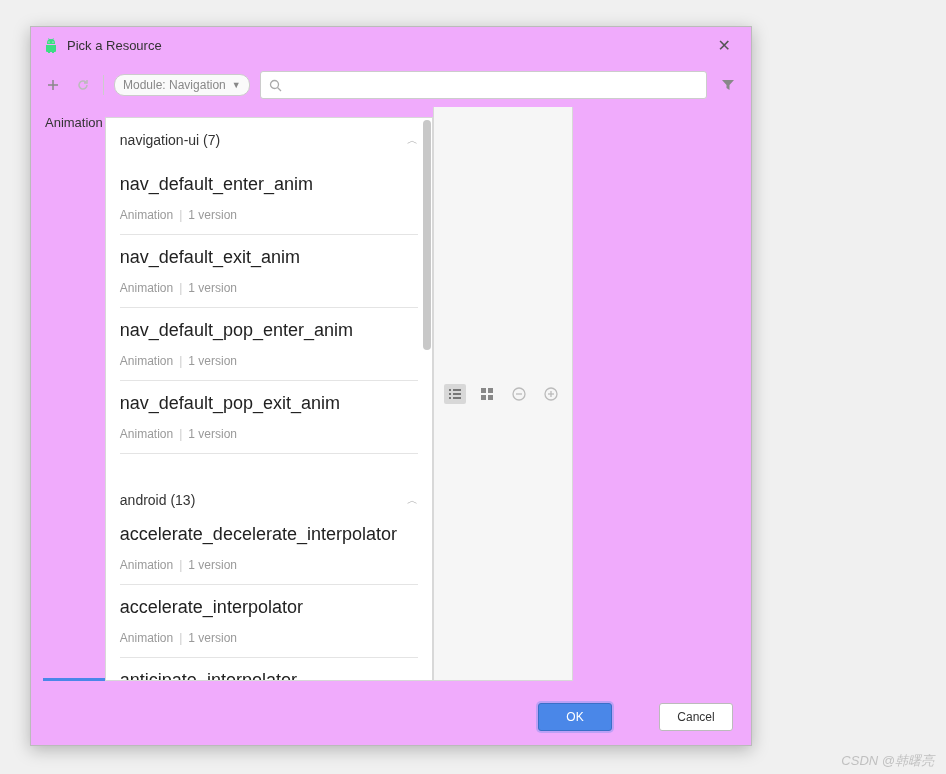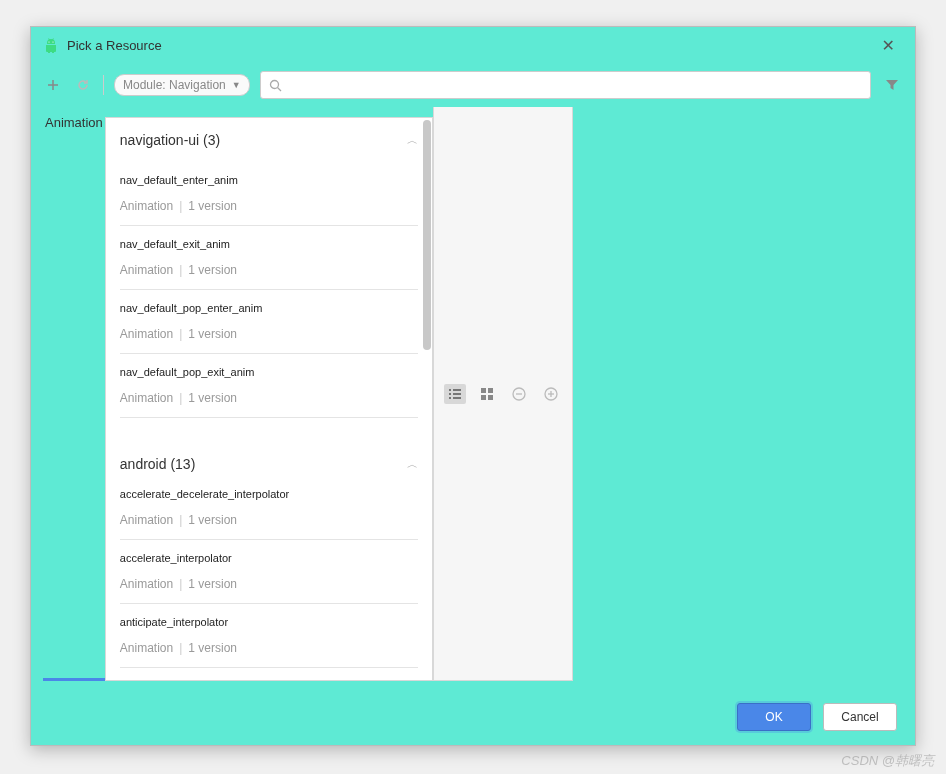--- a/index.html
+++ b/index.html
@@ -1,17 +1,17 @@
 <!DOCTYPE html>
 <html><head>
 <meta charset="utf-8">
 <style>
 * { box-sizing: border-box; margin: 0; padding: 0; font-family: "Segoe UI", Arial, sans-serif; }
 body { background: #f0f0f0; width: 946px; height: 774px; position: relative; }
-.dialog { position: absolute; left: 30px; top: 26px; width: 886px; height: 720px; background: #5eead4; border: 1px solid #bbb; box-shadow: 0 4px 16px rgba(0,0,0,0.25); display: flex; flex-direction: column; }
+.dialog { position: absolute; left: 30px; top: 26px; width: 722px; height: 720px; background: #f0abfc; border: 1px solid #bbb; box-shadow: 0 4px 16px rgba(0,0,0,0.25); display: flex; flex-direction: column; }
 .titlebar { display: flex; align-items: center; padding: 8px 12px; height: 36px; }
 .app-icon { width: 16px; height: 16px; margin-right: 8px; }
 .title { font-size: 13px; color: #333; flex: 1; }
 .close-x { font-size: 16px; color: #555; cursor: pointer; padding: 4px 8px; }
 .toolbar { display: flex; align-items: center; padding: 8px 12px; gap: 10px; }
 .tool-btn { width: 20px; height: 20px; display: flex; align-items: center; justify-content: center; color: #888; cursor: pointer; }
 .divider { width: 1px; height: 20px; background: #ccc; }
 .module-dd { display: flex; align-items: center; border: 1px solid #ccc; background: #fafafa; padding: 3px 8px; font-size: 12px; color: #888; cursor: pointer; border-radius: 10px; }
 .module-dd .dd-arrow { margin-left: 6px; font-size: 9px; }
 .search-wrap { flex: 1; display: flex; align-items: center; border: 1px solid #ccc; background: #fff; border-radius: 3px; padding: 2px 8px; }
@@ -21,30 +21,30 @@
 .content { flex: 1; display: flex; padding: 0 12px 8px 12px; min-height: 0; gap: 16px; }
 .left-pane { width: 530px; display: flex; }
 .tabs { display: flex; border-bottom: 1px solid #d0d0d0; }
 .tab { padding: 8px 2px 8px 2px; font-size: 13px; color: #333; border-bottom: 3px solid #4a87e8; margin-bottom: -1px; }
 .list-scroll { flex: 1; overflow-y: auto; background: #fff; border: 1px solid #d8d8d8; margin-top: 10px; position: relative; }
 .group { padding: 14px 14px 4px 14px; display: flex; align-items: center; justify-content: space-between; cursor: pointer; }
 .group-title { font-size: 14px; color: #333; }
 .chevron { color: #aaa; font-size: 11px; }
 .items { padding: 0 14px; }
 .item { padding: 12px 0; border-bottom: 1px solid #e4e4e4; cursor: pointer; }
-.item-name { font-size: 11px; color: #222; }
+.item-name { font-size: 18px; color: #222; }
 .item-meta { font-size: 12px; color: #9a9a9a; margin-top: 13px; }
 .item-meta .sep { color: #ccc; margin: 0 6px; }
 .list-footer { display: flex; justify-content: flex-end; align-items: center; gap: 10px; padding: 6px 10px; background: #f6f6f6; border: 1px solid #d8d8d8; border-top: none; }
 .view-btn { color: #888; cursor: pointer; display: flex; align-items: center; justify-content: center; width: 22px; height: 20px; }
 .view-btn.active { background: #d8d8d8; border-radius: 2px; color: #555; }
 .right-pane { flex: 1; display: flex; flex-direction: column; }
 .preview-label { font-size: 13px; color: #333; padding: 8px 0; }
 .footer { display: flex; justify-content: flex-end; align-items: center; gap: 12px; padding: 14px 18px; }
-.btn { min-width: 74px; height: 28px; border-radius: 3px; font-size: 12px; cursor: pointer; display: flex; align-items: center; justify-content: center; }
+.btn { min-width: 74px; height: 28px; border-radius: 3px; font-size: 12px; cursor: pointer; display: flex; align-items: center; justify-content: center; margin-left: 35px; }
 .btn-ok { background: #4a87e8; color: #fff; border: 1px solid #3a6fc7; box-shadow: 0 0 0 2px rgba(74,135,232,0.3); }
 .btn-cancel { background: #fff; color: #333; border: 1px solid #bbb; }
 .scrollbar-track { position: absolute; right: 0; top: 0; width: 10px; height: 100%; }
 .scrollbar-thumb { position: absolute; right: 1px; top: 2px; width: 8px; height: 230px; background: #c8c8c8; border-radius: 4px; }
 .watermark { position: absolute; right: 12px; bottom: 4px; font-size: 13px; color: rgba(120,120,120,0.4); font-style: italic; }
 svg { display: block; }
 </style>
 </head>
 <body>
 
@@ -96,21 +96,21 @@
   <div class="content">
     <div class="left-pane">
       <div class="tabs">
         <div class="tab">Animation</div>
       </div>
       <div class="list-scroll" id="list-scroll">
         <div class="scrollbar-track">
             <div class="scrollbar-thumb"></div>
           </div>
       <div class="group">
-            <span class="group-title">navigation-ui (3)</span>
+            <span class="group-title">navigation-ui (7)</span>
             <span class="chevron">︿</span>
           </div>
           <div class="items" style="margin-top: 10px;">
             <div class="item">
               <div class="item-name">nav_default_enter_anim</div>
               <div class="item-meta"><span>Animation</span><span class="sep">|</span><span>1 version</span></div>
             </div>
             <div class="item">
               <div class="item-name">nav_default_exit_anim</div>
               <div class="item-meta"><span>Animation</span><span class="sep">|</span><span>1 version</span></div>

